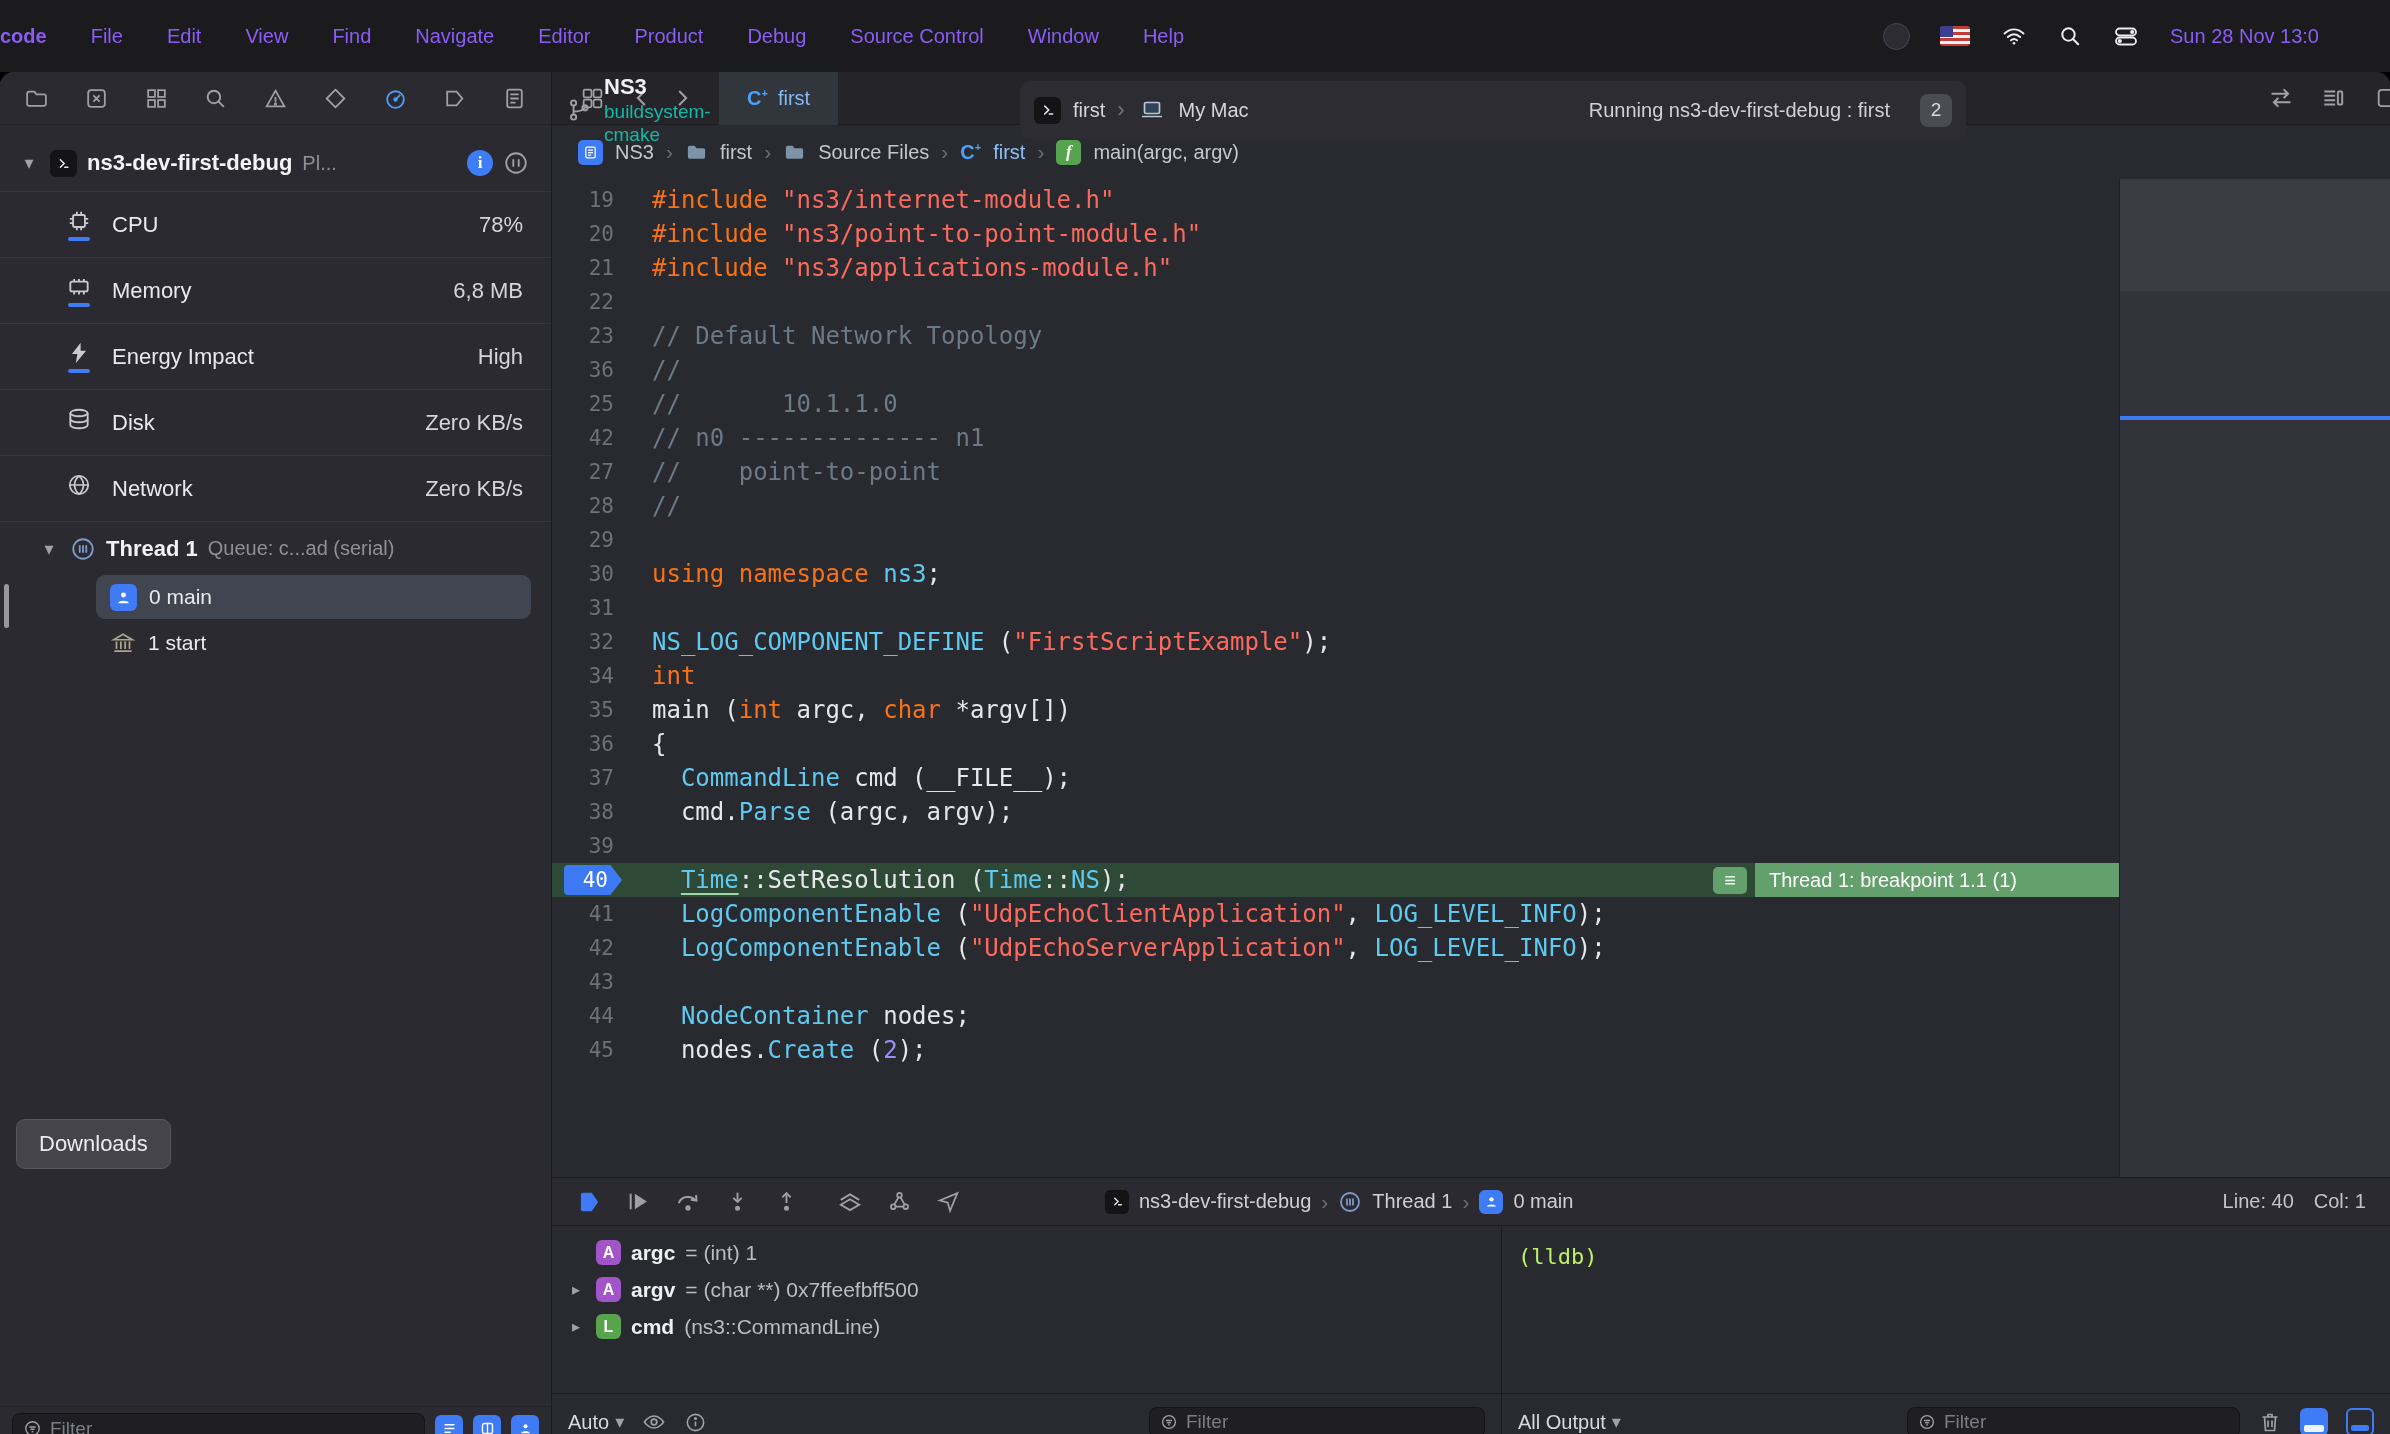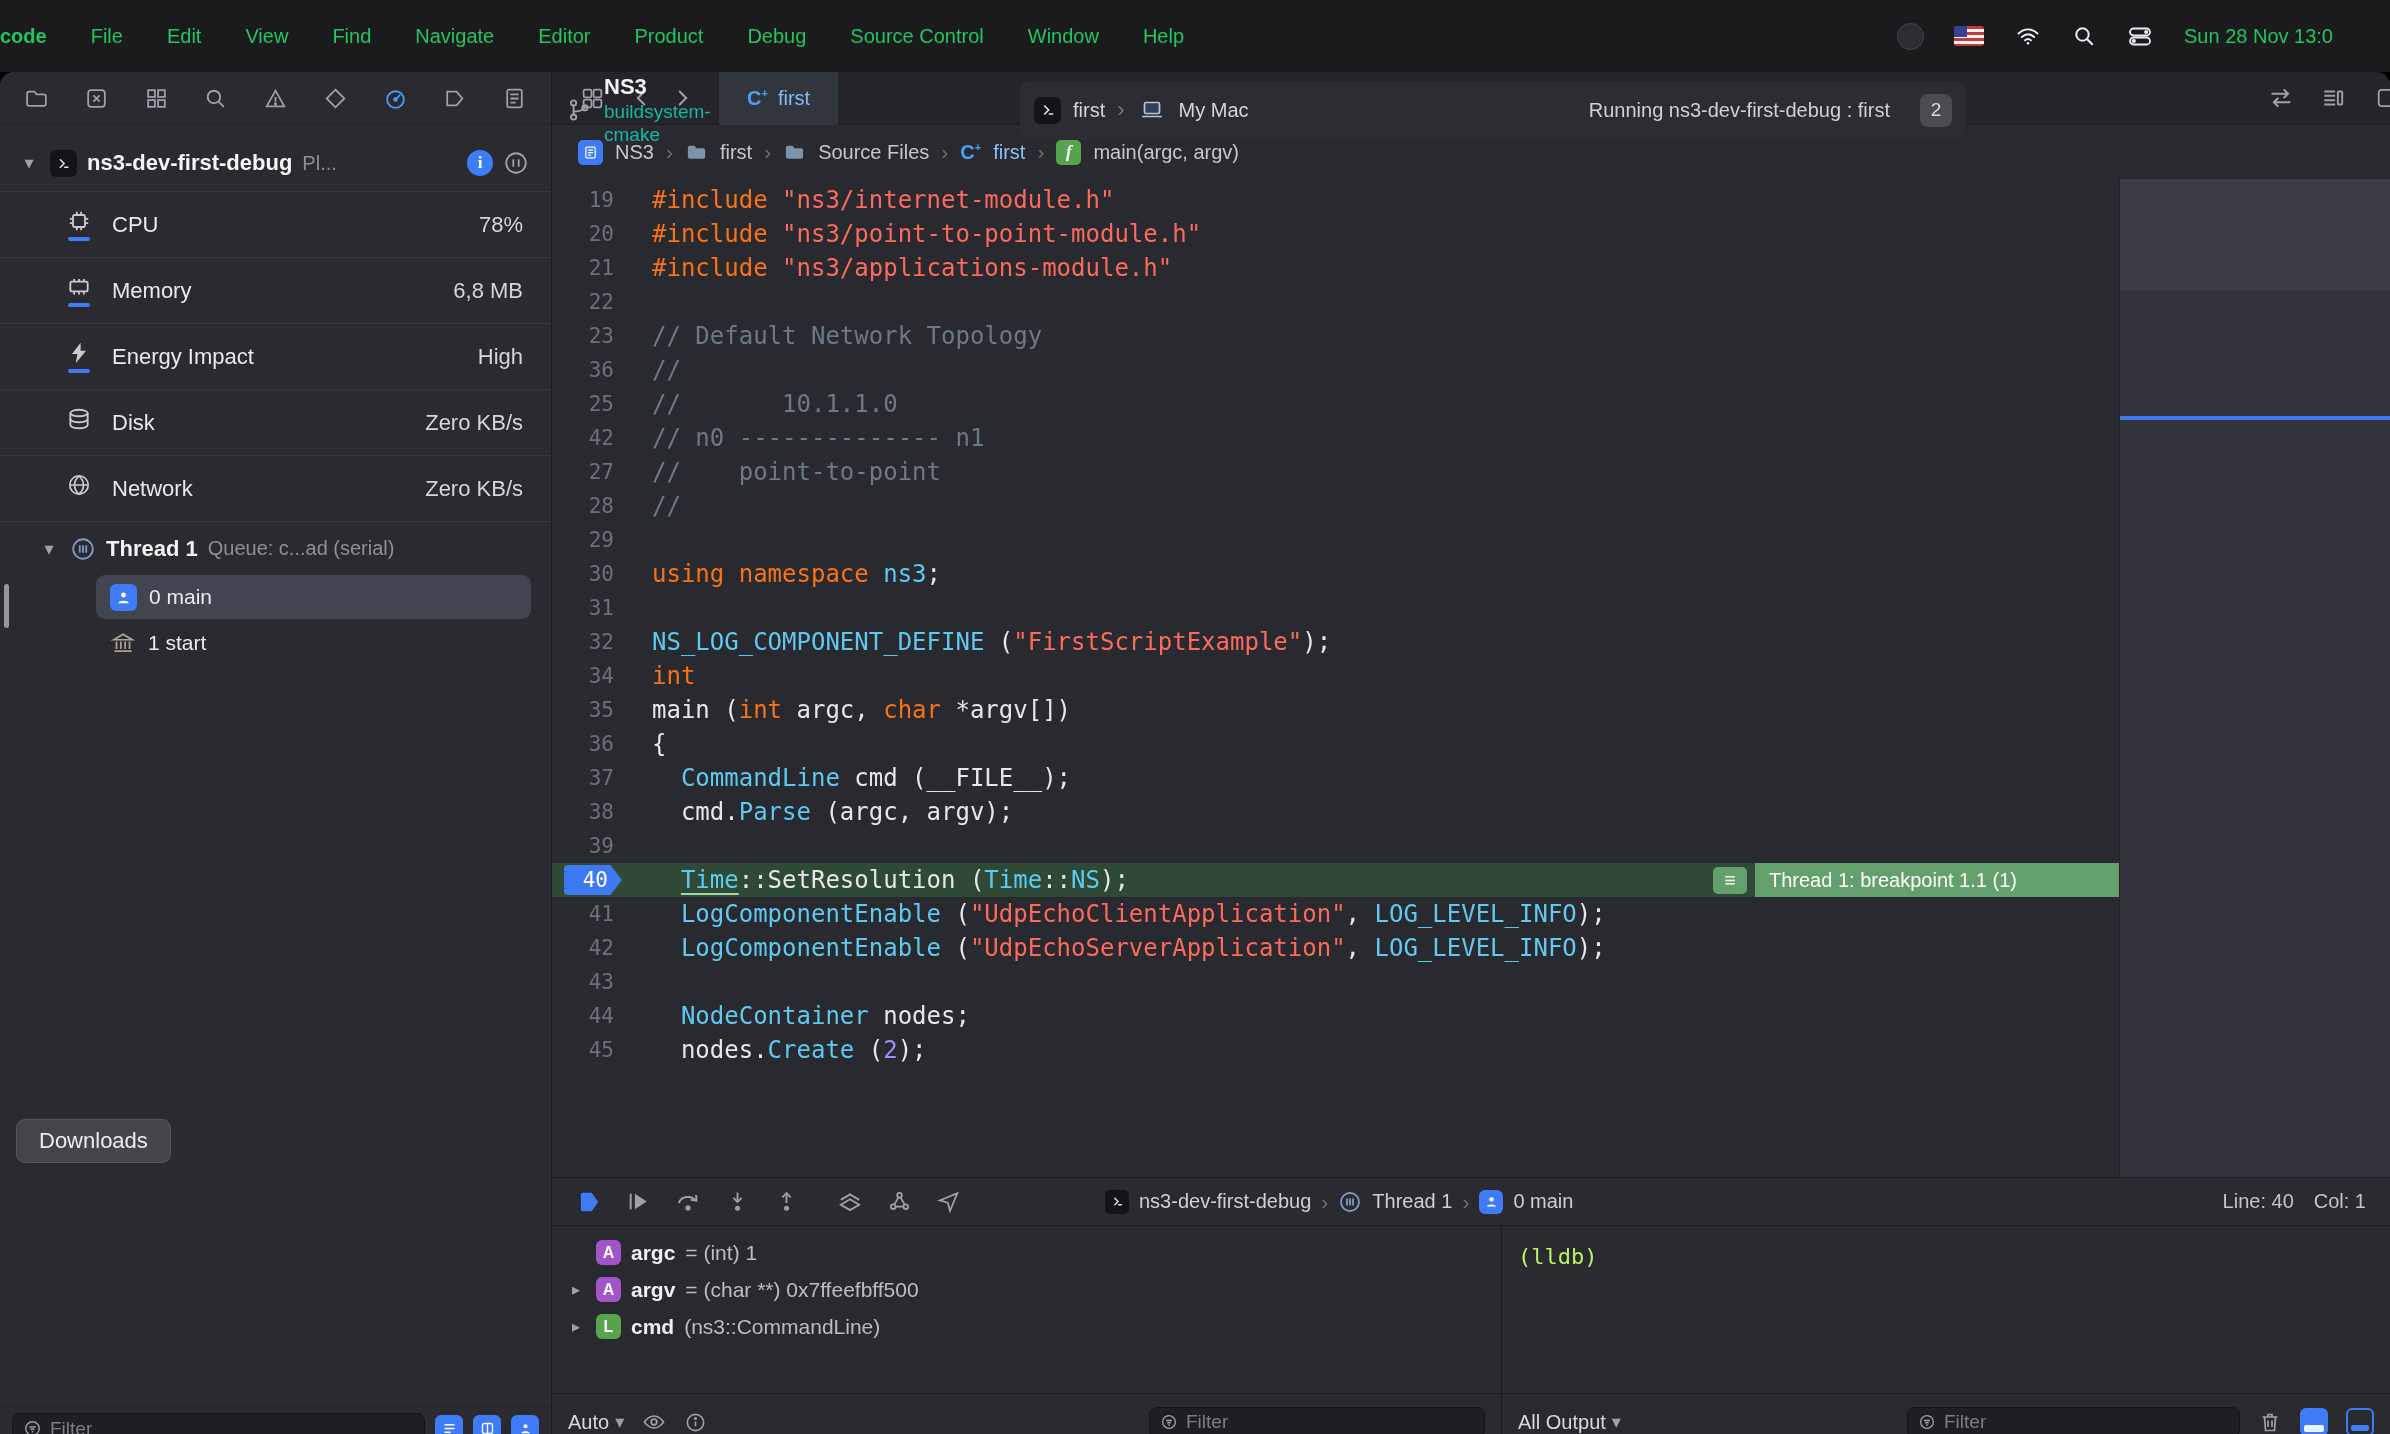--- a/index.html
+++ b/index.html
@@ -4,21 +4,21 @@
 <style>
   *{margin:0;padding:0;box-sizing:border-box}
   html,body{width:2390px;height:1434px;overflow:hidden;background:#000;
     font-family:"Liberation Sans",sans-serif;color:#e8e8ec}
   svg{display:block}
   .ic{display:inline-flex;align-items:center;justify-content:center;color:#9fa0a8}
   .spacer{flex:1}
 
   
   .menubar{height:72px;background:#1b1b1e;display:flex;align-items:center;
-    padding:0 0 0 10px;color:#22c55e;font-size:20px}
+    padding:0 14px 0 10px;color:#8b5cf6;font-size:20px}
   .menu-app{font-weight:700;margin:0 44px 0 -10px}
   .menu-item{margin-right:44px;white-space:nowrap}
   .menu-right{margin-left:auto;display:flex;align-items:center;gap:30px}
   .mlogo{width:27px;height:27px;border-radius:50%;background:#2c2c32;border:1px solid #46464c}
   .flag{width:30px;height:20px;border-radius:3px;position:relative;overflow:hidden;
     background:repeating-linear-gradient(#c43c38 0 3px,#f2f2f2 3px 6px)}
   .flag::after{content:"";position:absolute;left:0;top:0;width:13px;height:11px;background:#3b3f8f}
   .mtime{white-space:nowrap;overflow:hidden;width:206px;font-size:20px}
 
   
@@ -67,21 +67,21 @@
   .gvalue{margin-left:auto;font-size:22px;color:#d5d5da}
   .thread-row{height:54px;display:flex;align-items:center;gap:10px;padding:0 22px 0 38px;border-top:1px solid #36363c}
   .thread-name{font-size:22px;font-weight:700;color:#f2f2f5}
   .thread-queue{font-size:20px;color:#8f8f97;white-space:nowrap}
   .frame-row{height:44px;margin:0 20px 2px 96px;border-radius:9px;display:flex;align-items:center;
     gap:12px;padding-left:14px;font-size:21px;color:#eaeaee}
   .frame-row.sel{background:#41454f}
   .person-ic{width:27px;height:27px;border-radius:6px;background:#3e7bf5;display:inline-flex;
     align-items:center;justify-content:center;flex:0 0 auto}
   .scope-bar{position:absolute;left:4px;top:512px;width:5px;height:44px;background:#97979f;border-radius:3px}
-  .downloads-btn{position:absolute;left:16px;top:1047px;height:44px;padding:13px 22px;border-radius:9px;
+  .downloads-btn{position:absolute;left:16px;top:1047px;height:50px;padding:13px 22px;border-radius:9px;
     background:#45444b;border:1px solid #57565d;color:#ececf0;font-size:22px;display:inline-flex;align-items:center}
   .sb-filterbar{position:absolute;left:0;right:0;bottom:0;height:44px;display:flex;align-items:center;
     gap:10px;padding:0 12px;background:#2b2a30;border-top:1px solid #242428}
   .filter-field{height:31px;border-radius:8px;background:#1e1e23;border:1px solid #141418;
     display:flex;align-items:center;gap:8px;padding:0 10px;color:#7d7d86;font-size:19px}
   .sb-filterbar .filter-field{flex:1}
   .blue-sq{width:28px;height:28px;border-radius:6px;background:#3e7bf5;display:inline-flex;
     align-items:center;justify-content:center;color:#fff;flex:0 0 auto}
 
   

